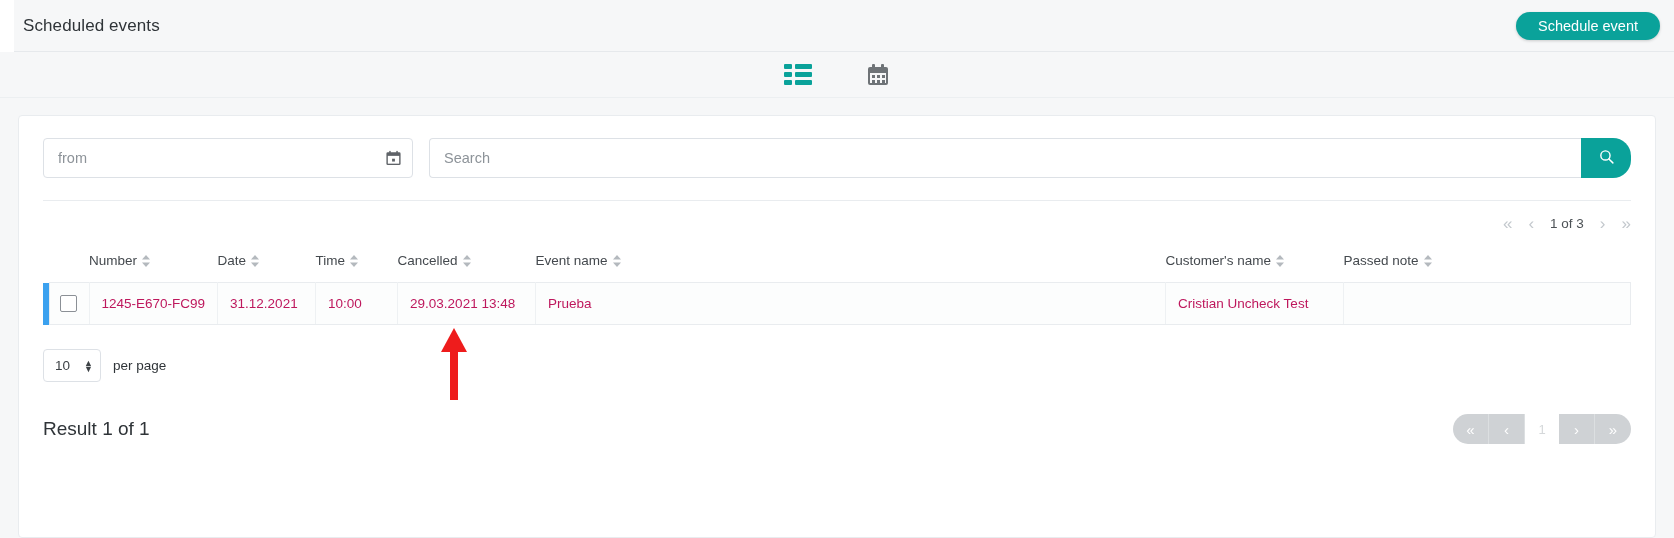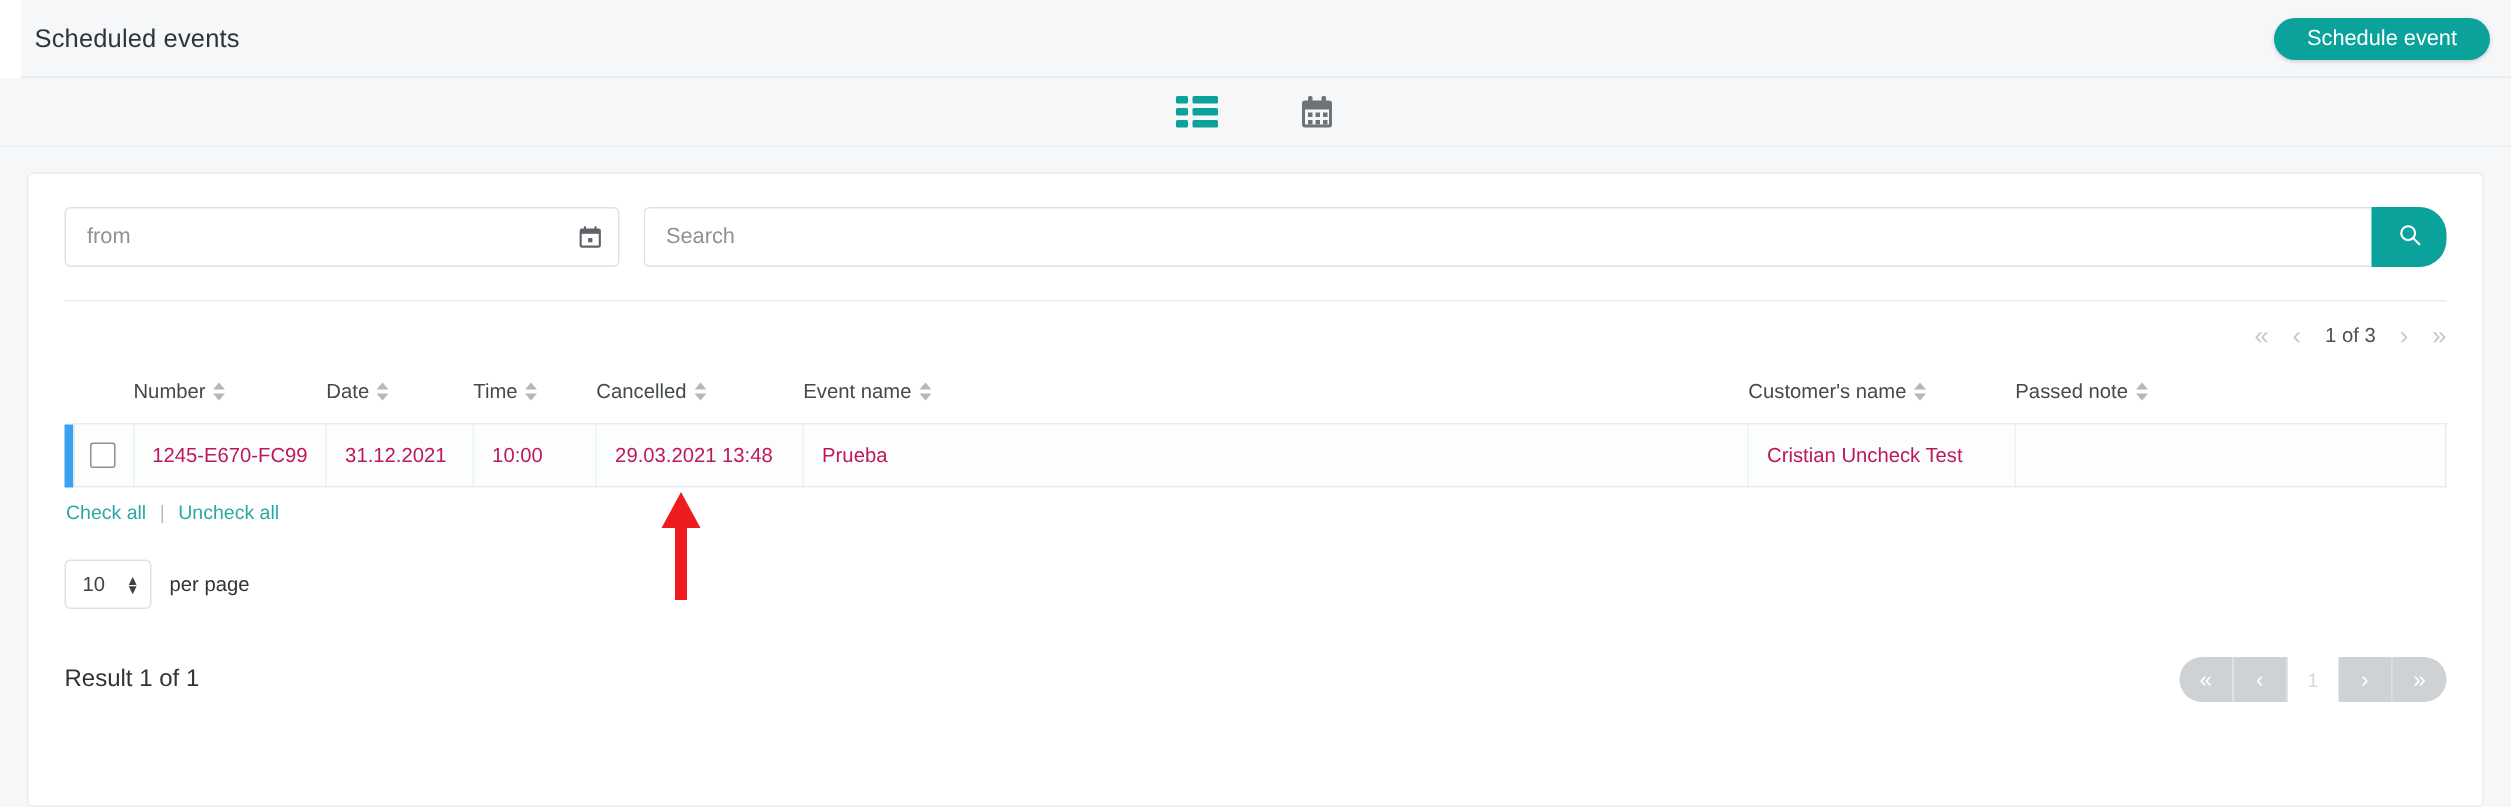--- a/index.html
+++ b/index.html
@@ -193,21 +193,21 @@
     cursor: pointer;
   }
   .stepper { display: flex; flex-direction: column; line-height: 6px; font-size: 9px; color: #3d4246; }
   .perpage-lbl { font-size: 13.5px; color: #2f3438; }
 
   
   .footer-row {
     display: flex; align-items: center; justify-content: space-between;
     margin-top: 32px;
   }
-  .result-txt { font-size: 16px; color: #2f3438; }
+  .result-txt { font-size: 19px; color: #2f3438; }
   .btn-pager { display: flex; align-items: center; }
   .bp {
     background: #cfd2d5;
     color: #ffffff;
     border: none;
     width: 36px; height: 30px;
     font-size: 15px;
     font-family: inherit;
     display: flex; align-items: center; justify-content: center;
     cursor: pointer;
@@ -379,25 +379,20 @@
         <td>31.12.2021</td>
         <td>10:00</td>
         <td>29.03.2021 13:48</td>
         <td>Prueba</td>
         <td>Cristian Uncheck Test</td>
         <td></td>
       </tr>
     </tbody>
   </table>
 
-  <div class="checkall">
-    <a>Check all</a>
-    <span class="sep">|</span>
-    <a>Uncheck all</a>
-  </div>
 
   <div class="perpage-row">
     <div class="perpage-sel">
       <span>10</span>
       <span class="stepper">
         <span>▲</span>
             <span>▼</span>
       </span>
     </div>
     <span class="perpage-lbl">per page</span>

